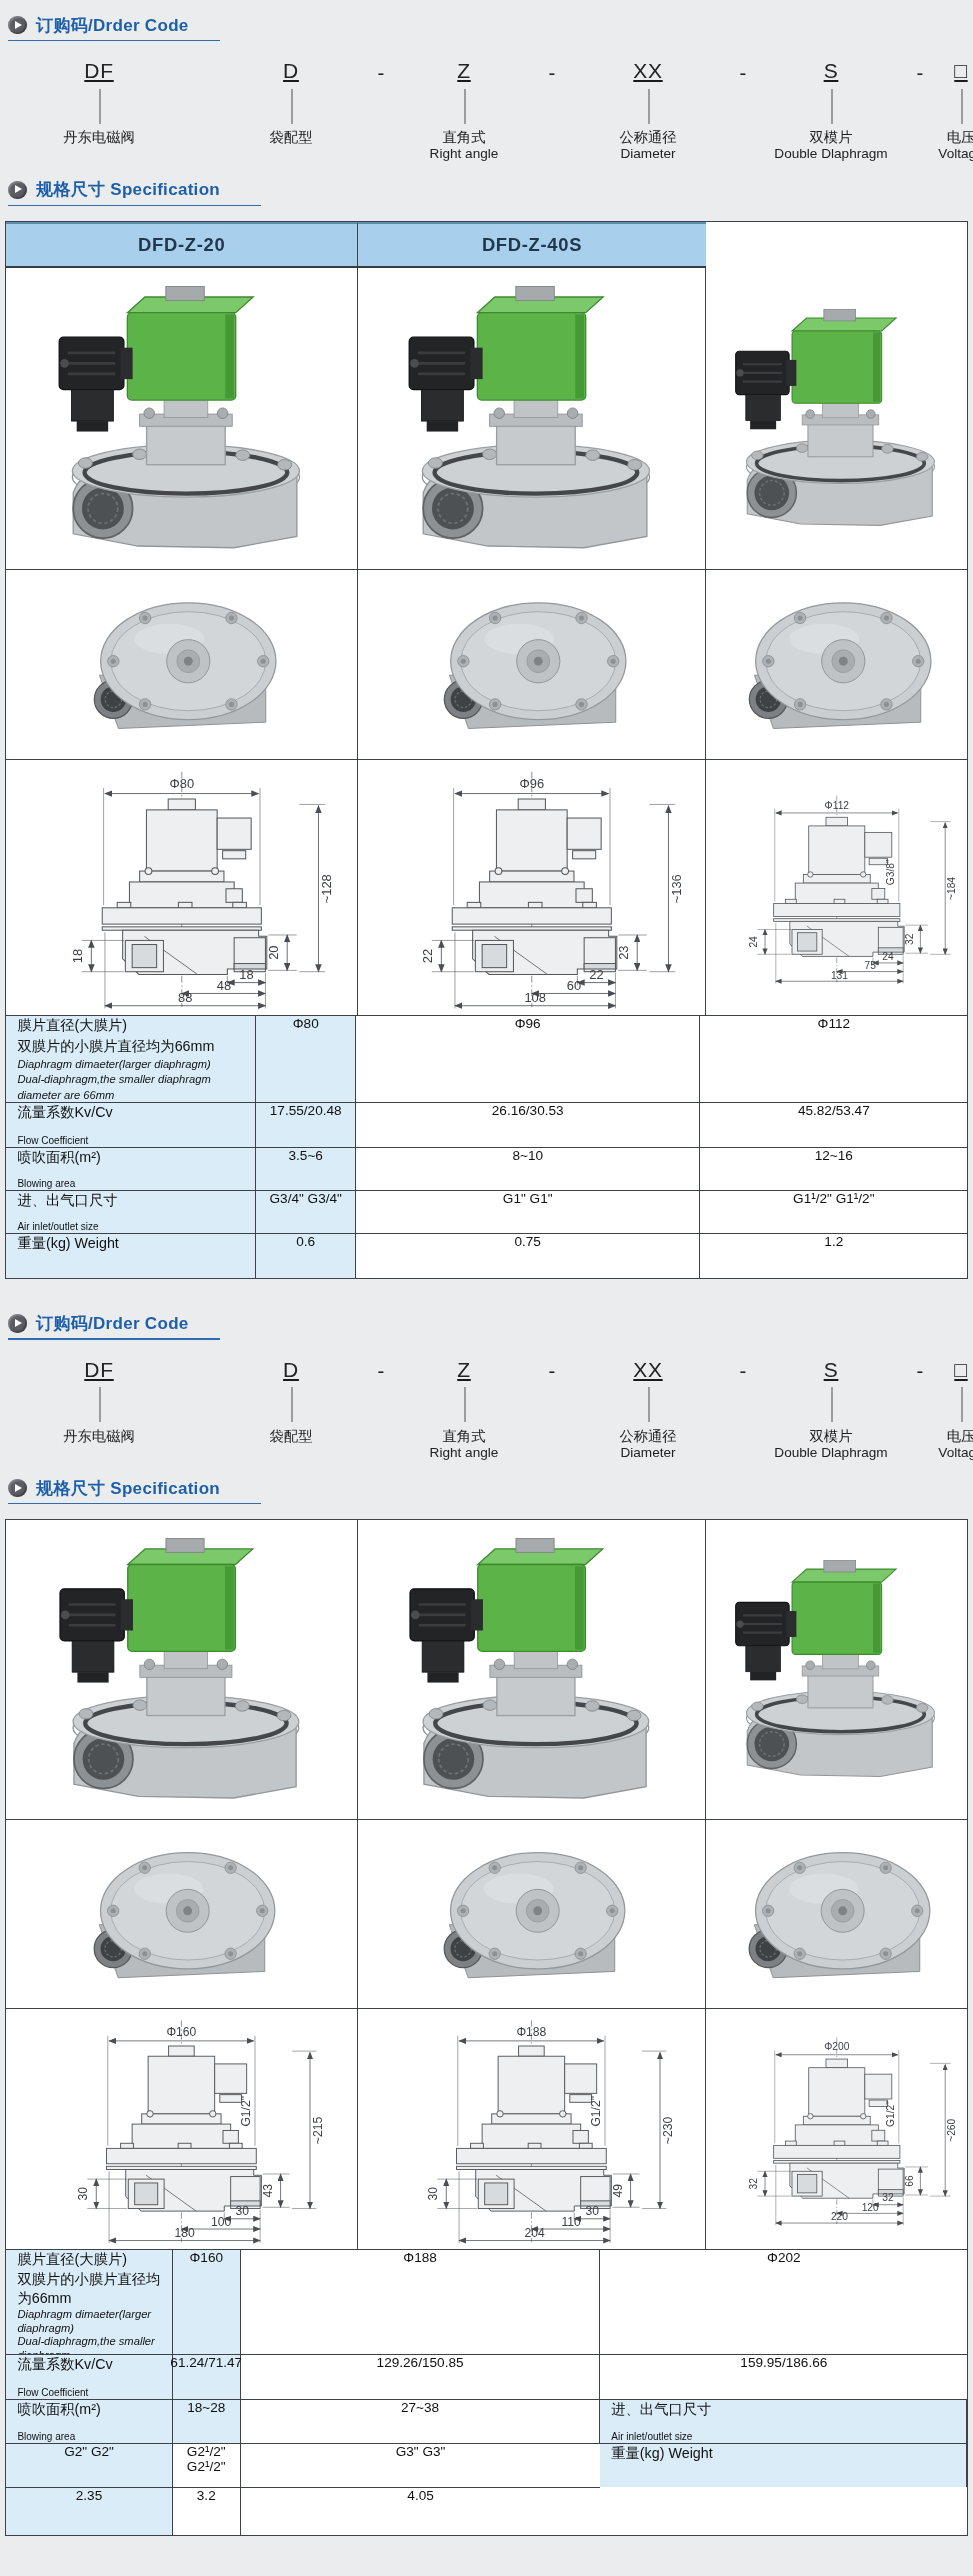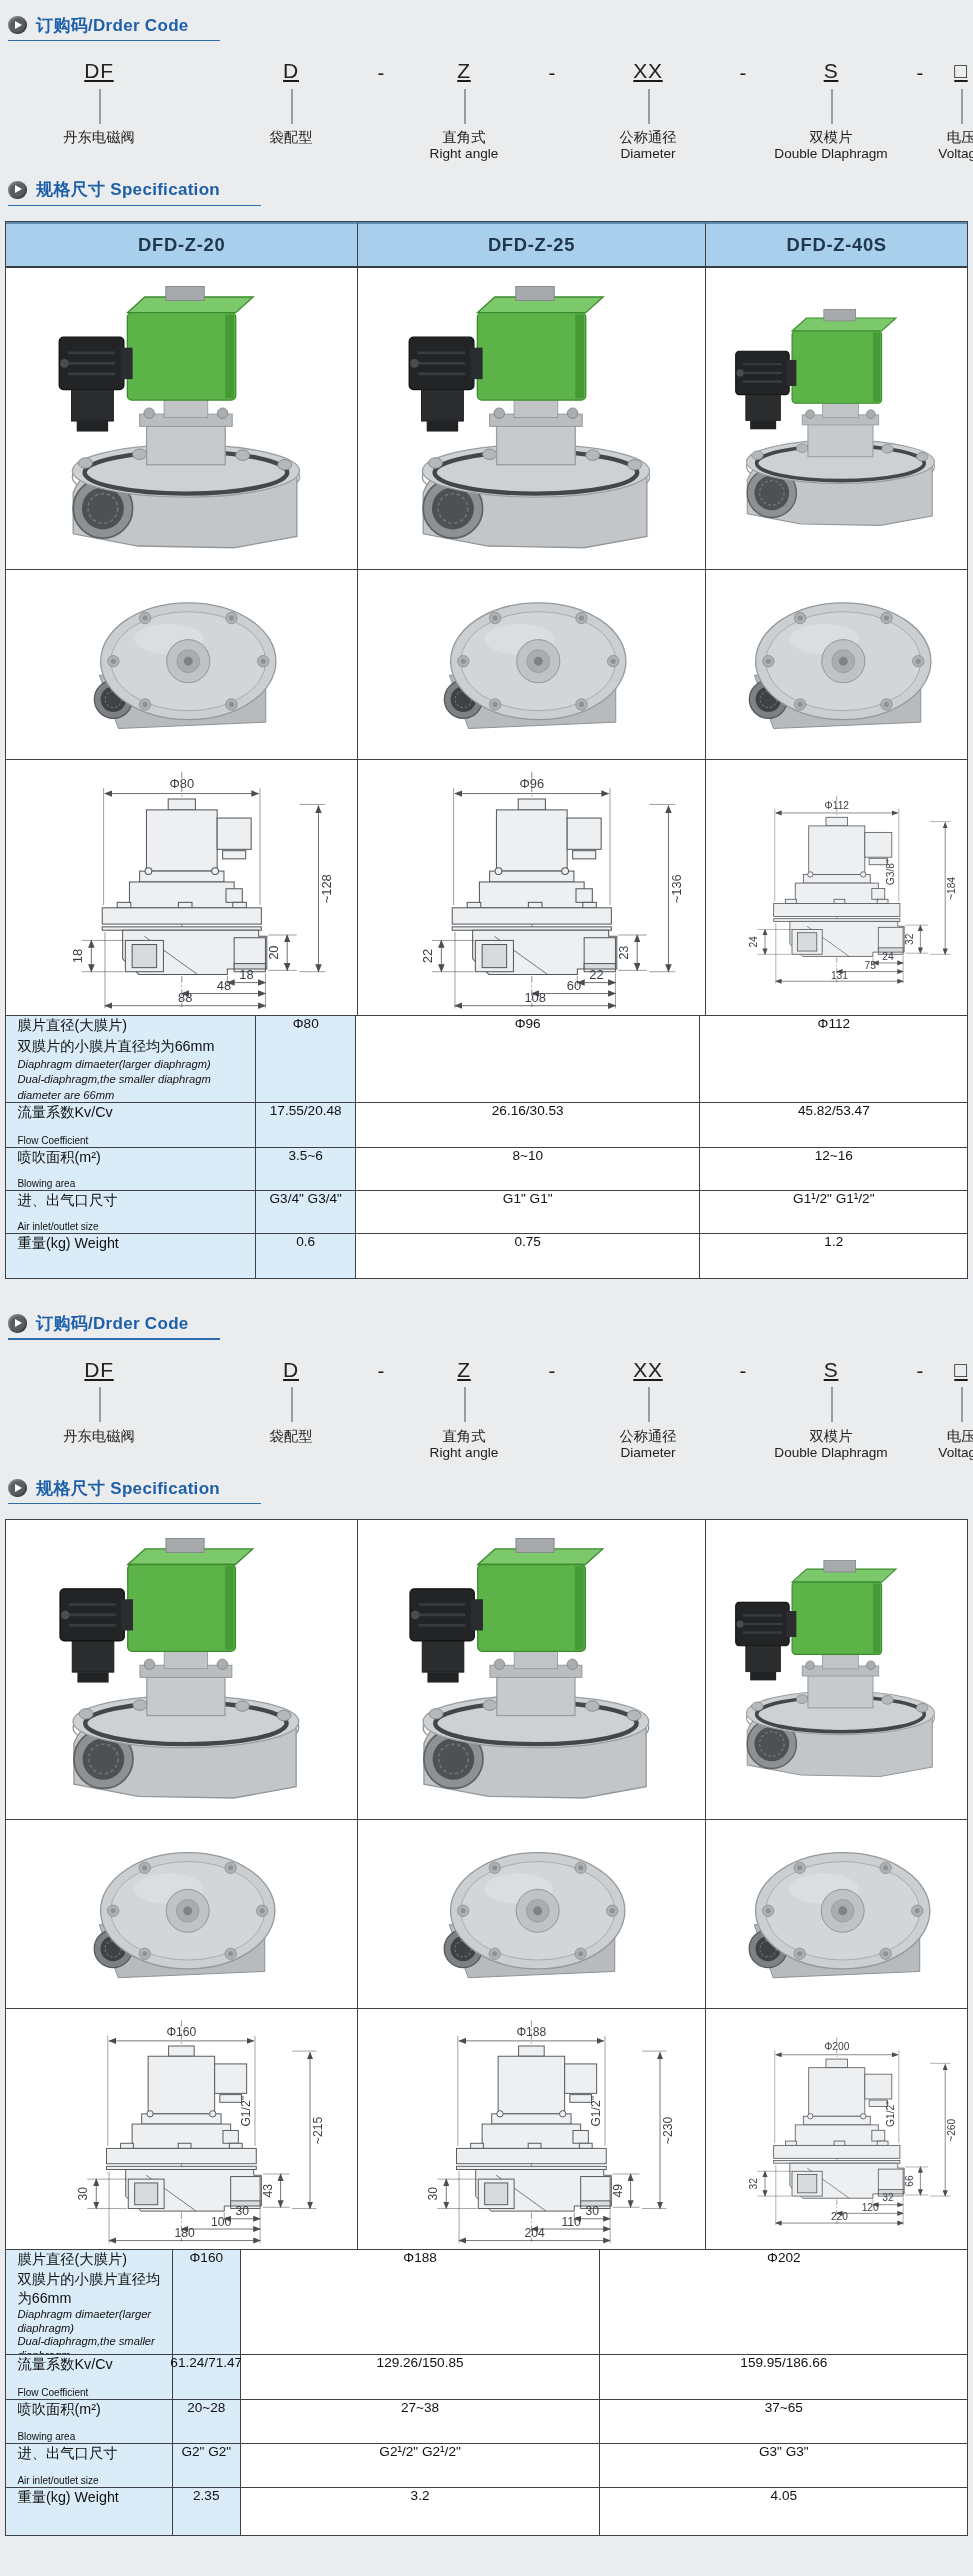--- a/index.html
+++ b/index.html
@@ -236,21 +236,20 @@
 
     <div class="sec-head">
       <span class="bullet"></span>
       <span class="sec-title-text">规格尺寸 Specification</span>
     </div>
     <div class="title-underline u-spec"></div>
 
     <div class="vtable t1">
       <div class="grid3">
         <div class="thead-cell">DFD-Z-20</div>
-        <div class="thead-cell">DFD-Z-25</div>
         <div class="thead-cell">DFD-Z-40S</div>
       </div>
       <div class="grid3 r-photo1">
         <div class="pcell">
             <svg class="photo-svg1" viewBox="0 0 340 310">
               <use href="#valveside"></use>
             </svg>
           </div>
         <div class="pcell">
             <svg class="photo-svg1" viewBox="0 0 340 310">
@@ -518,23 +517,22 @@
           <div class="en">Flow Coefficient</div>
         </div>
         <div class="scell blue sval">61.24/71.47</div>
         <div class="scell sval">129.26/150.85</div>
         <div class="scell sval lastcol">159.95/186.66</div>
 
         <div class="scell blue slabel">
           <div class="cn">喷吹面积(m²)</div>
           <div class="en">Blowing area</div>
         </div>
-        <div class="scell blue sval">20~28</div>
+        <div class="scell blue sval">18~28</div>
         <div class="scell sval">27~38</div>
-        <div class="scell sval lastcol">37~65</div>
 
         <div class="scell blue slabel">
           <div class="cn">进、出气口尺寸</div>
           <div class="en">Air inlet/outlet size</div>
         </div>
         <div class="scell blue sval">G2"  G2"</div>
         <div class="scell sval">G2¹/2"  G2¹/2"</div>
         <div class="scell sval lastcol">G3"  G3"</div>
 
         <div class="scell blue slabel">

